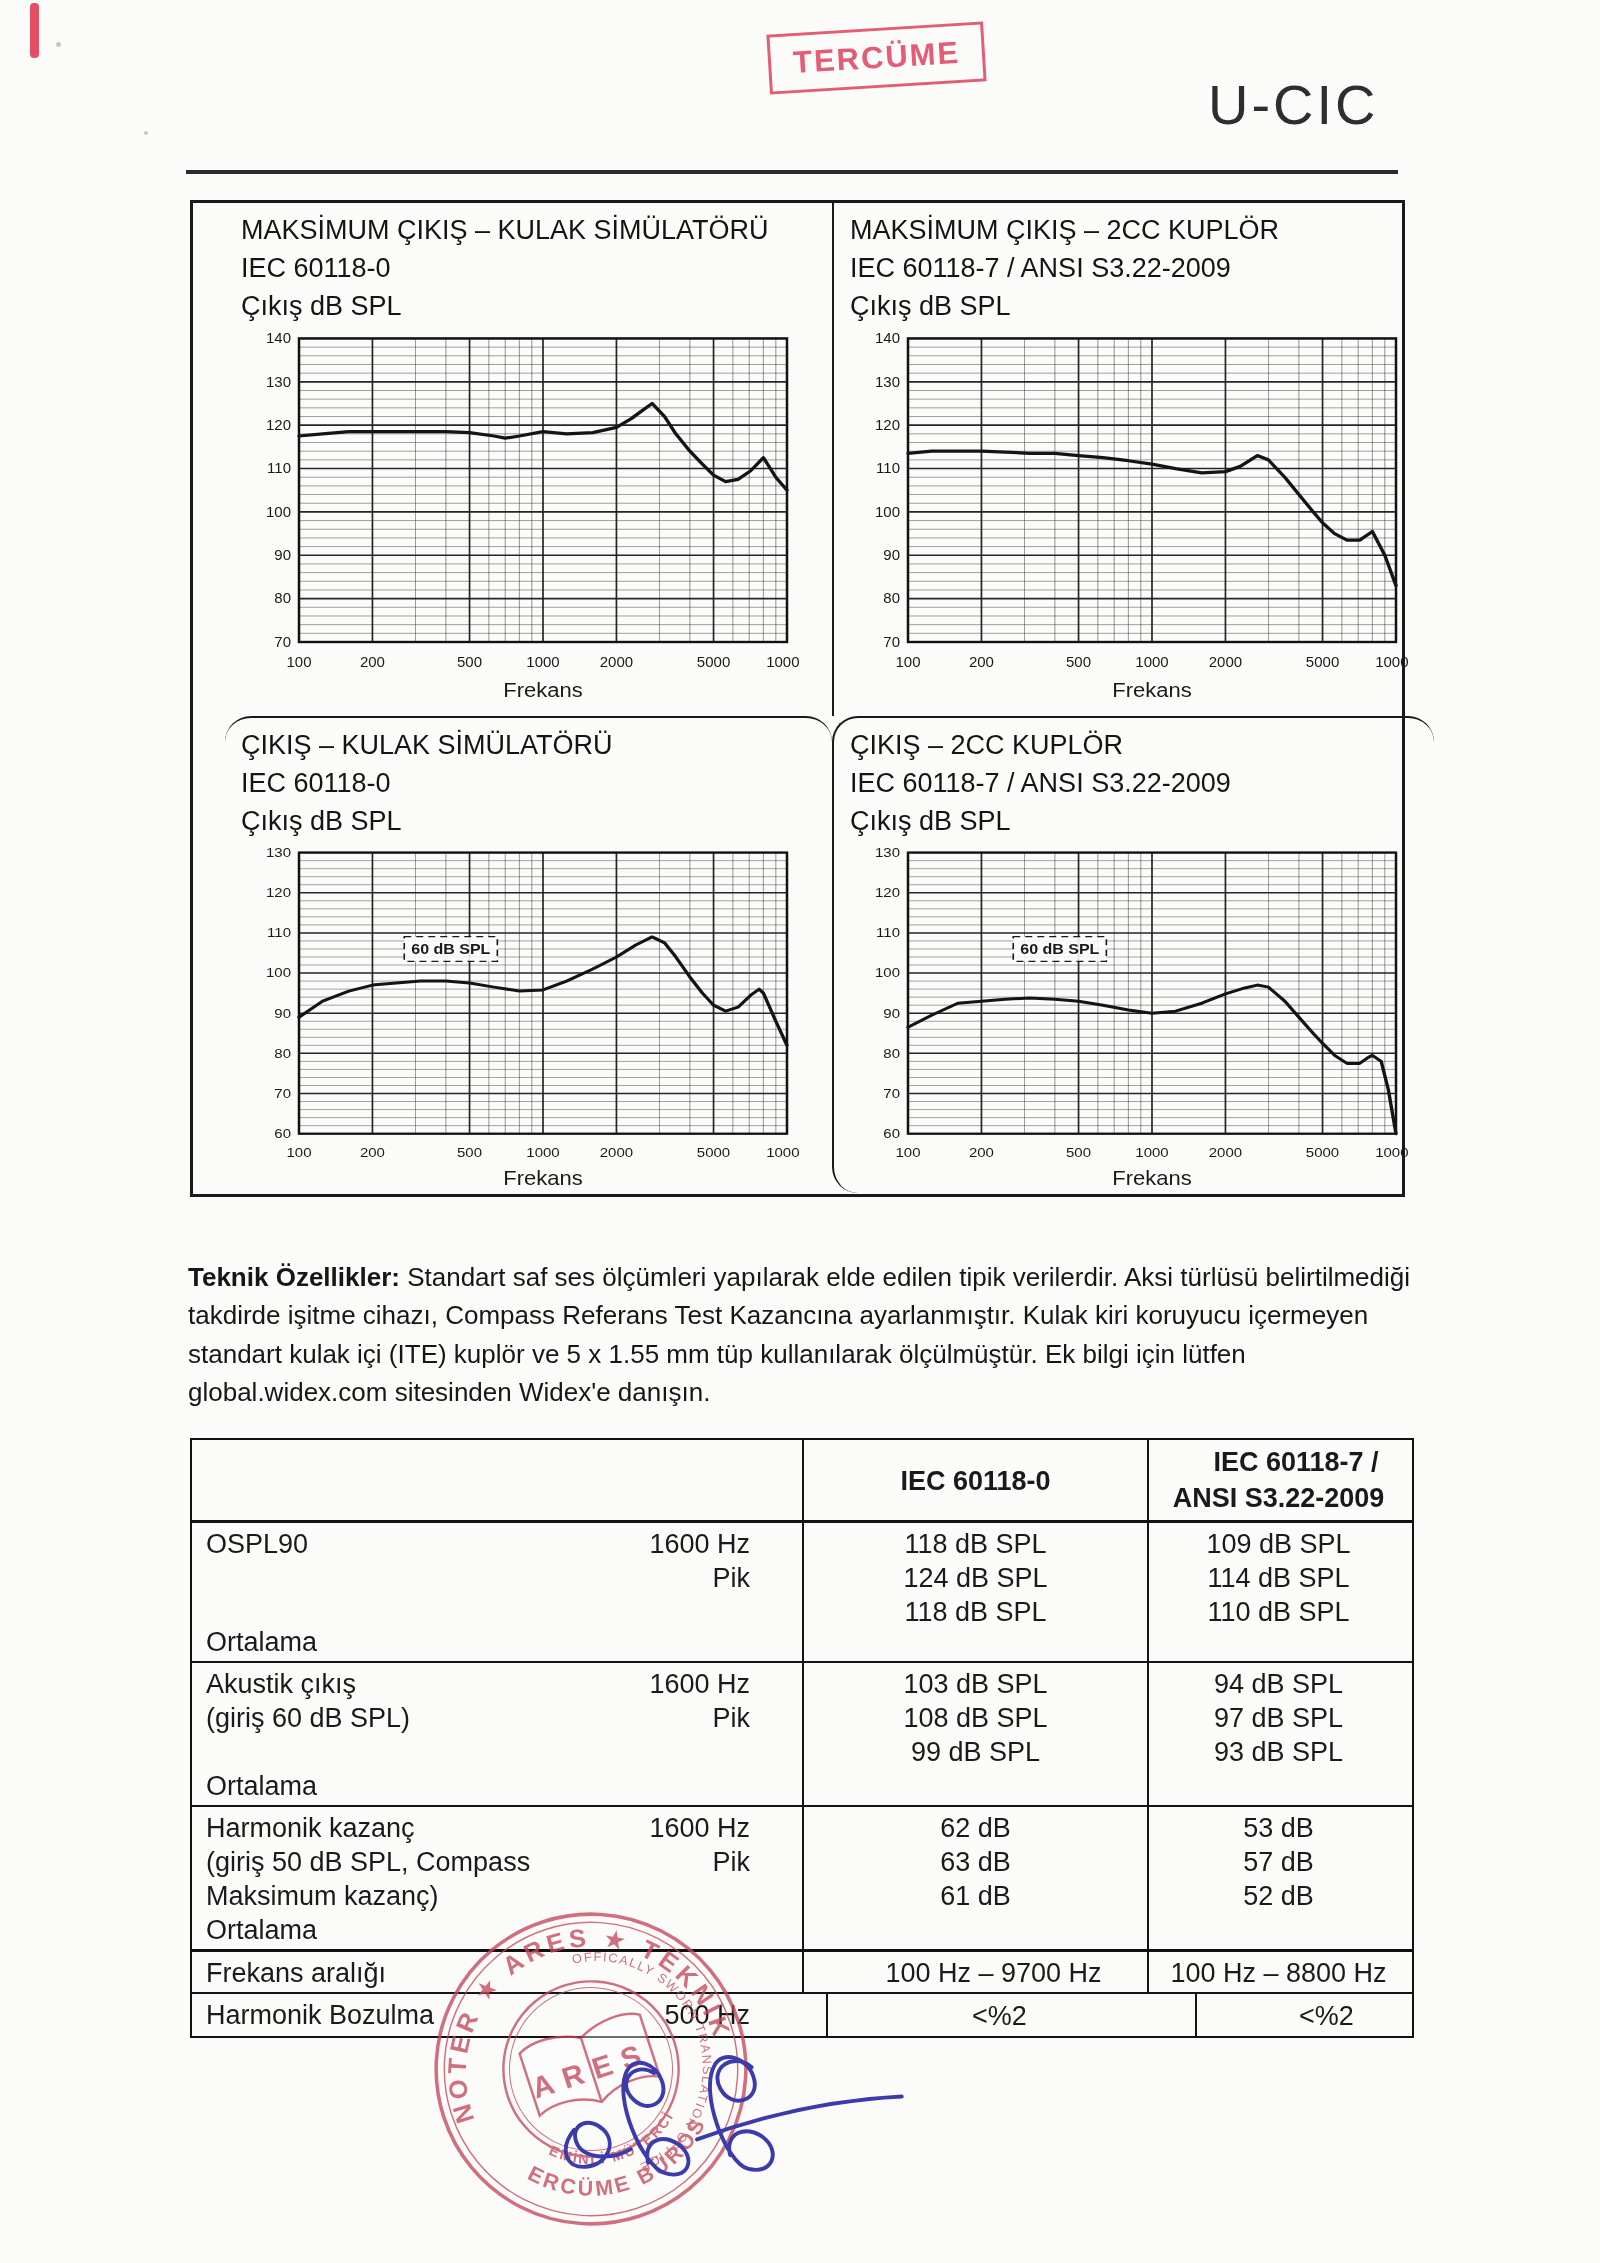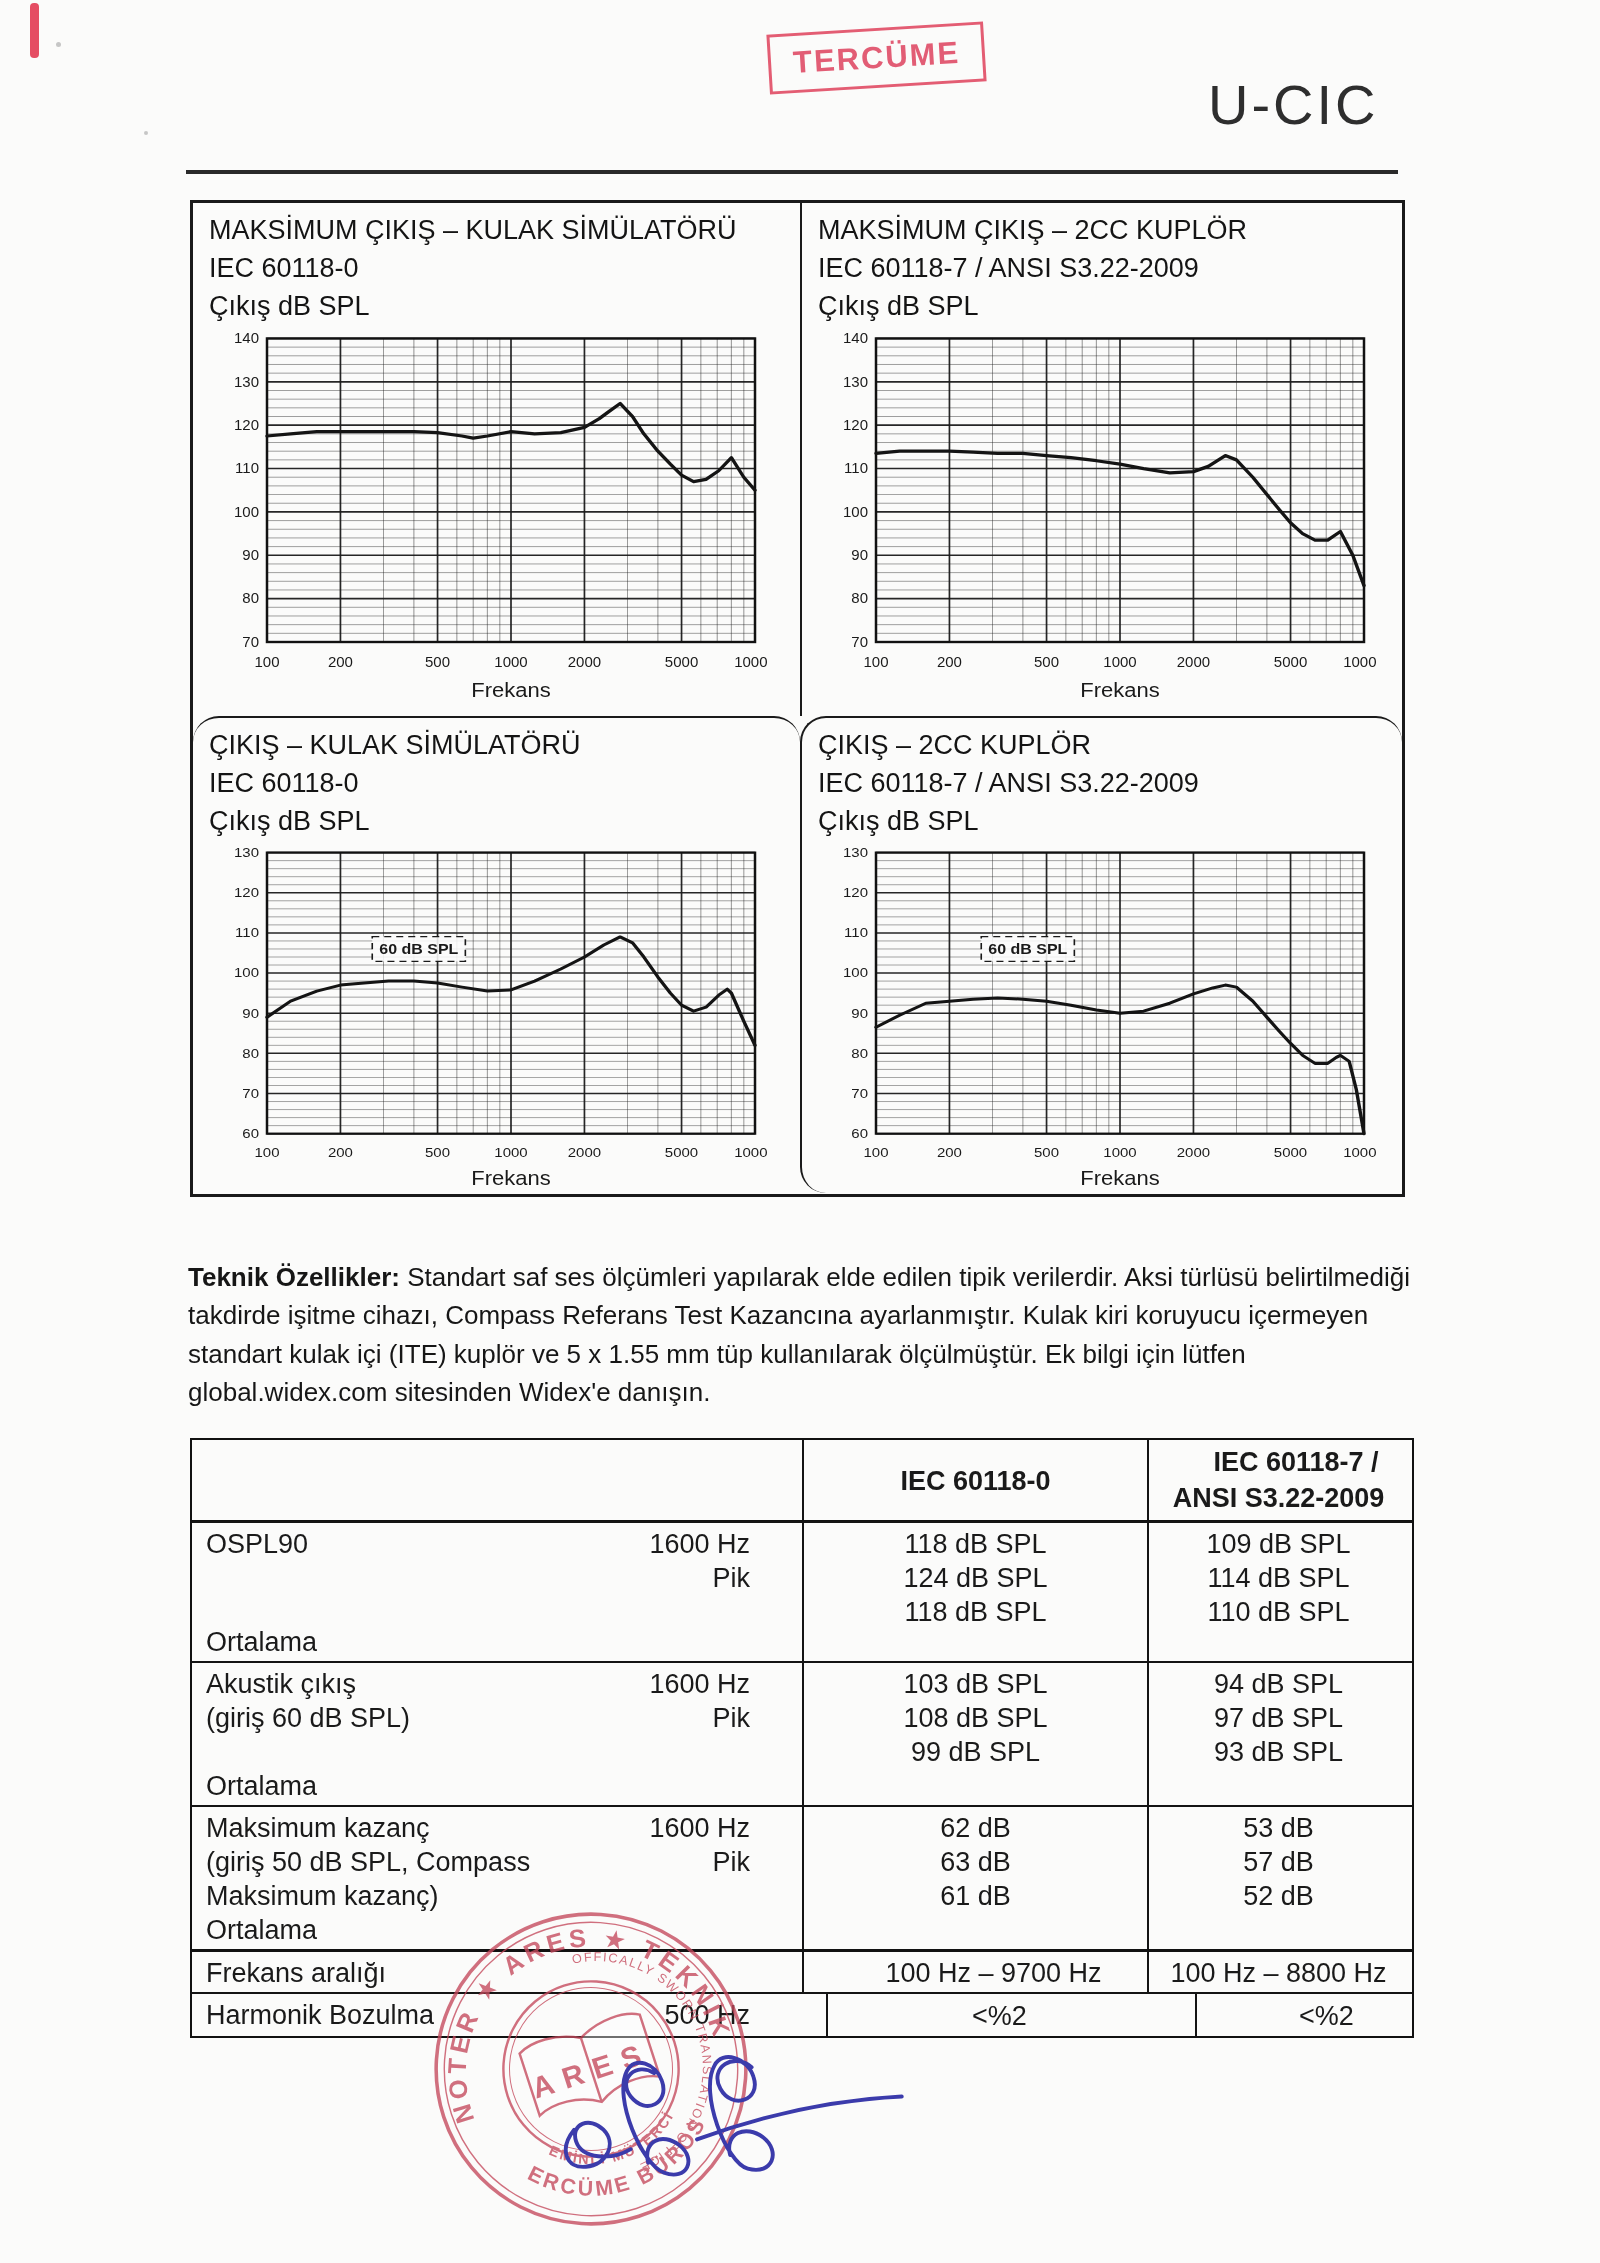--- a/index.html
+++ b/index.html
@@ -17,21 +17,21 @@
     left:768px;top:28px;padding:9px 22px;
     border:3.5px solid #e25068;color:#e0506a;
     font-size:31px;font-weight:bold;letter-spacing:2px;
     transform:rotate(-3.5deg);opacity:.92;
   }
   #brand-logo{left:1208px;top:72px;font-size:56px;letter-spacing:3px;color:#2e2e2e;}
   #header-rule{left:186px;top:170px;width:1212px;height:4px;background:#2a2a2a;}
 
   
   #charts-grid{left:190px;top:200px;width:1209px;height:991px;border:3px solid #1a1a1a;}
-  .cell{position:absolute;overflow:hidden;}
+  .cell{position:absolute;overflow:hidden;margin-left:32px;}
   .cell.right{border-left:2px solid #1a1a1a;}
   .cell.bottom{border-top:2px solid #1a1a1a;border-radius:26px;}
   .chead{padding:8px 0 0 16px;font-size:27px;line-height:38px;color:#141414;}
   svg.plot{display:block;margin-left:14px;margin-top:2px;}
 
   
   #specs-paragraph{left:188px;top:1258px;width:1226px;font-size:26px;line-height:1.48;color:#161616;}
   #specs-paragraph b{font-weight:bold;}
 
   
@@ -451,21 +451,21 @@
         <div class="line">99 dB SPL</div>
       </div>
       <div class="tc valcol">
         <div class="line">94 dB SPL</div>
         <div class="line">97 dB SPL</div>
         <div class="line">93 dB SPL</div>
       </div>
     </div>
     <div class="t-row" style="min-height: 142px;">
       <div class="tc lblcol">
-        <div class="line">Maksimum kazanç</div>
+        <div class="line">Harmonik kazanç</div>
         <div class="line">(giriş 50 dB SPL, Compass</div>
         <div class="line">Maksimum kazanç)</div>
         <div class="ortalama">Ortalama</div>
         <div class="freq">
           <div class="line">1600 Hz</div>
           <div class="line">Pik</div>
         </div>
       </div>
       <div class="tc valcol">
         <div class="line">62 dB</div>

